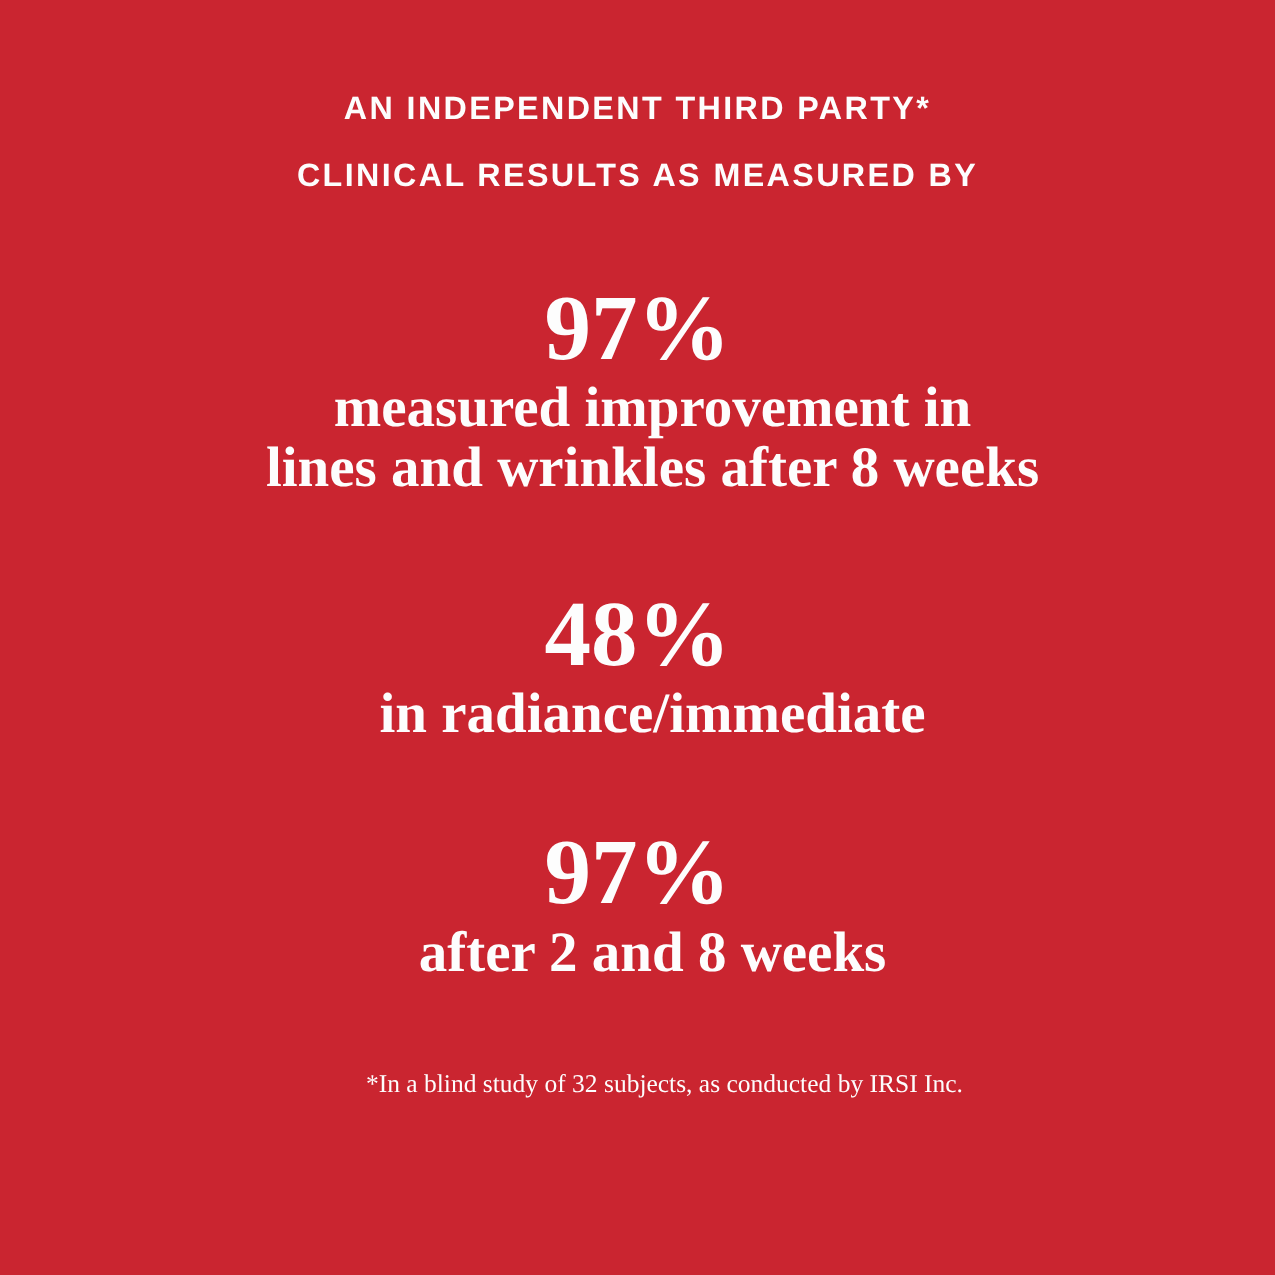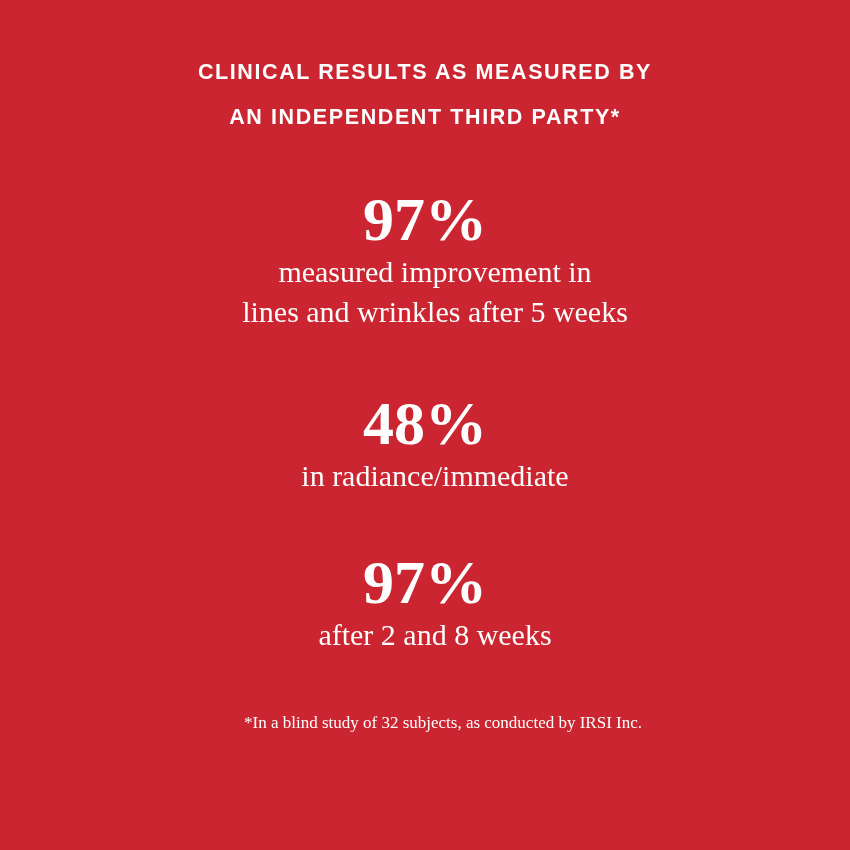--- a/index.html
+++ b/index.html
@@ -24,51 +24,51 @@
     letter-spacing: 1.6px;
   }
   .stat-value {
     font-family: "Liberation Serif", serif;
     font-size: 62px;
     line-height: 66px;
     font-weight: 700;
   }
   .stat-desc {
     font-family: "Liberation Serif", serif;
-    font-size: 30px;
+    font-size: 38px;
     line-height: 40px;
-    font-weight: 400;
+    font-weight: 700;
     margin-left: 20px;
   }
   .stat-1 { margin-top: 46px; }
   .stat-2 { margin-top: 58px; }
   .stat-3 { margin-top: 53px; }
   .footnote {
     margin-top: 56px;
     font-family: "Liberation Serif", serif;
     font-size: 17px;
     line-height: 24px;
     margin-left: 36px;
   }
 </style>
 </head>
 <body>
 
 <div class="canvas" style="background: rgb(202, 37, 48); color: rgb(253, 253, 253);">
 
   <div class="header">
+    <div>AN INDEPENDENT THIRD PARTY*</div>
     <div>CLINICAL RESULTS AS MEASURED BY</div>
-    <div>AN INDEPENDENT THIRD PARTY*</div>
   </div>
 
   <div class="stat stat-1">
     <div class="stat-value">97%</div>
     <div class="stat-desc">
       <div>measured improvement in</div>
-      <div>lines and wrinkles after 5 weeks</div>
+      <div>lines and wrinkles after 8 weeks</div>
     </div>
   </div>
 
   <div class="stat stat-2">
     <div class="stat-value">48%</div>
     <div class="stat-desc">
       <div>in radiance/immediate</div>
     </div>
   </div>
 

